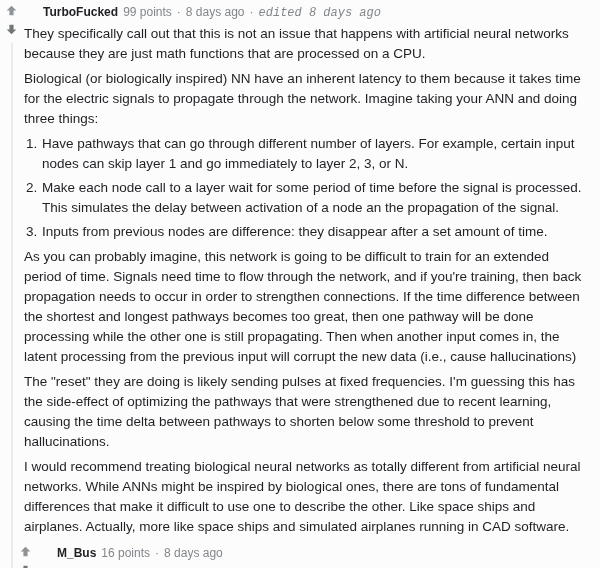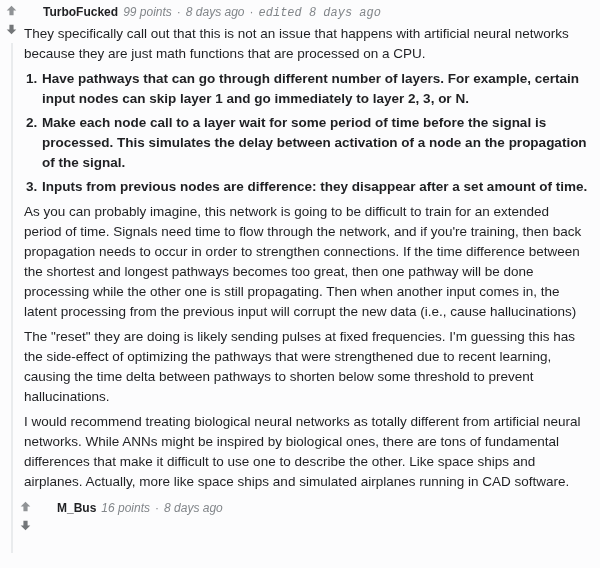--- a/index.html
+++ b/index.html
@@ -60,40 +60,38 @@
     line-height: 16px;
   }
   .author {
     font-weight: 700;
     color: var(--text, #1f2023);
     cursor: pointer;
   }
   .meta {
     color: var(--meta, #82868a);
     margin-left: 5px;
-    font-style: italic;
   }
   .meta-sep {
     color: var(--meta, #82868a);
     margin-left: 5px;
   }
   .edited { font-style: italic; font-family: Liberation Mono, monospace; }
   .body {
     margin-top: 4px;
     font-size: 13.5px;
     line-height: 20px;
     max-width: 574px;
   }
   .body p {
     margin: 0 16px 5px 0;
   }
   .body ol {
     margin: 4px 0 5px 0;
     padding-left: 17px;
-    font-weight: bold;
   }
   .body li {
     margin: 0 0 4px 0;
     padding-left: 1px;
   }
   .reply-wrap {
     margin-left: -10px;
     margin-top: 8px;
     padding-bottom: 14px;
   }
@@ -122,20 +120,21 @@
       <div class="meta-row">
         <span class="author">TurboFucked</span>
         <span class="meta">99 points</span>
         <span class="meta-sep">·</span>
         <span class="meta">8 days ago</span>
         <span class="meta-sep">·</span>
         <span class="meta edited">edited 8 days ago</span>
       </div>
       <div class="body">
         <p>They specifically call out that this is not an issue that happens with artificial neural networks because they are just math functions that are processed on a CPU.</p>
+        <p>Biological (or biologically inspired) NN have an inherent latency to them because it takes time for the electric signals to propagate through the network. Imagine taking your ANN and doing three things:</p>
         <ol>
           <li>Have pathways that can go through different number of layers. For example, certain input nodes can skip layer 1 and go immediately to layer 2, 3, or N.</li>
           <li>Make each node call to a layer wait for some period of time before the signal is processed. This simulates the delay between activation of a node an the propagation of the signal.</li>
           <li>Inputs from previous nodes are difference: they disappear after a set amount of time.</li>
         </ol>
         <p>As you can probably imagine, this network is going to be difficult to train for an extended period of time. Signals need time to flow through the network, and if you're training, then back propagation needs to occur in order to strengthen connections. If the time difference between the shortest and longest pathways becomes too great, then one pathway will be done processing while the other one is still propagating. Then when another input comes in, the latent processing from the previous input will corrupt the new data (i.e., cause hallucinations)</p>
         <p>The "reset" they are doing is likely sending pulses at fixed frequencies. I'm guessing this has the side-effect of optimizing the pathways that were strengthened due to recent learning, causing the time delta between pathways to shorten below some threshold to prevent hallucinations.</p>
         <p>I would recommend treating biological neural networks as totally different from artificial neural networks. While ANNs might be inspired by biological ones, there are tons of fundamental differences that make it difficult to use one to describe the other. Like space ships and airplanes. Actually, more like space ships and simulated airplanes running in CAD software.</p>
       </div>
 

